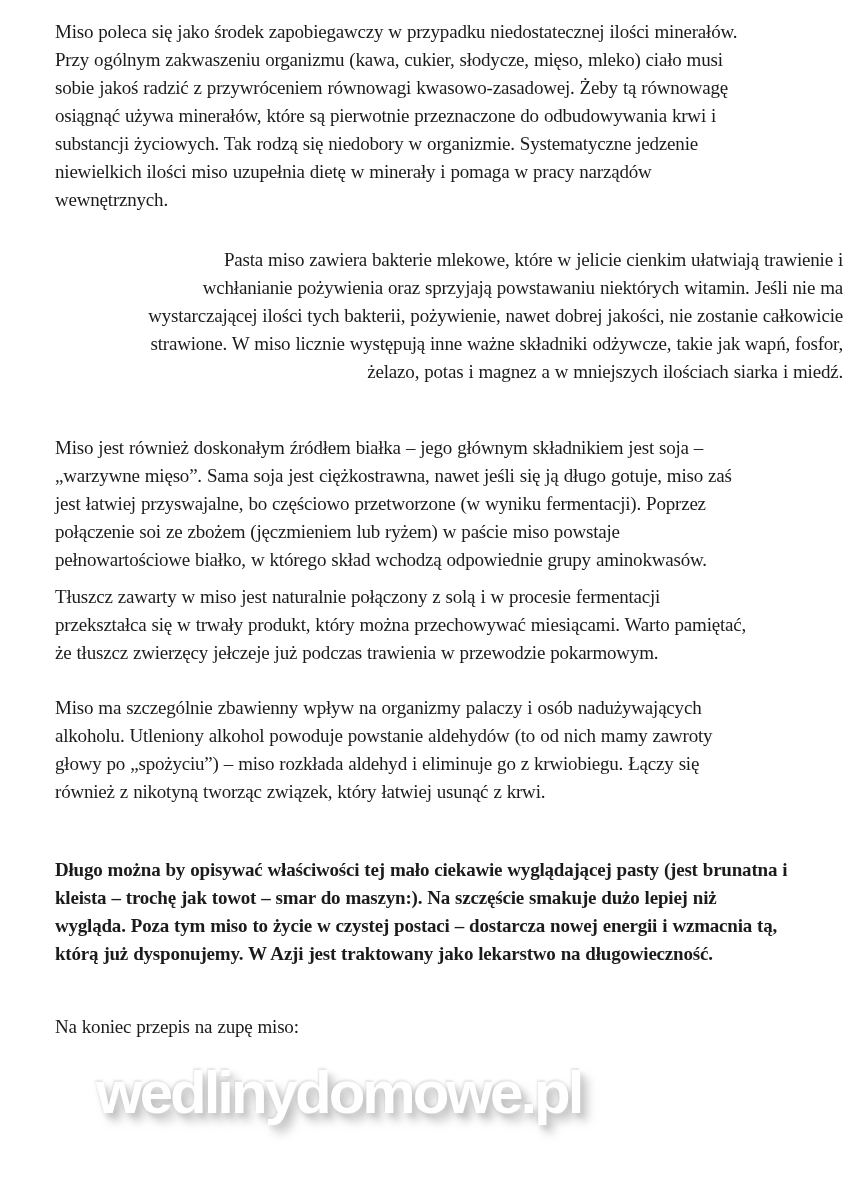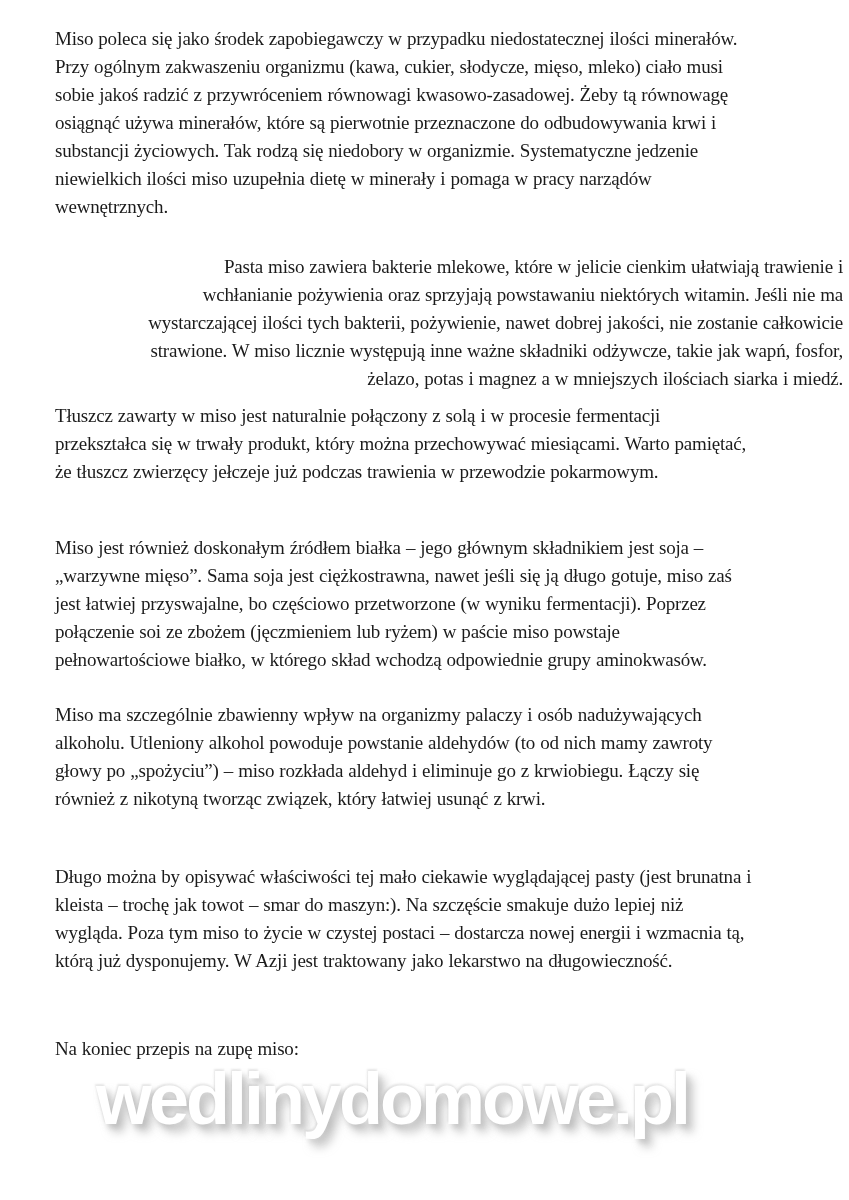--- a/index.html
+++ b/index.html
@@ -16,45 +16,45 @@
     position: relative;
     width: 849px;
     height: 1200px;
     background: #ffffff;
     font-family: "Liberation Serif", "DejaVu Serif", serif;
     color: #1b1b1b;
   }
   .text-block {
     position: relative;
     z-index: 2;
-    padding: 25px 6px 0 55px;
+    padding: 18px 6px 0 55px;
   }
   .para {
     margin: 0;
     font-size: 19px;
     line-height: 28px;
     letter-spacing: -0.2px;
     white-space: pre-line;
     word-spacing: 0.5px;
   }
   .p2 { margin-top: 32px; text-align: right; }
   .p3 { margin-top: 48px; }
   .p4 { margin-top: 9px;  }
   .p5 { margin-top: 7px;  }
   .p6 { margin-top: 27px; }
-  .p7 { margin-top: 50px; }
-  .p8 { margin-top: 60px; }
+  .p7 { margin-top: 50px; font-weight: bold; }
+  .p8 { margin-top: 45px; }
   .watermark {
     position: absolute;
     left: 96px;
     top: 1058px;
     z-index: 1;
     font-family: "Liberation Sans", "DejaVu Sans", sans-serif;
     font-weight: bold;
-    font-size: 72px;
+    font-size: 60px;
     letter-spacing: -3px;
     white-space: nowrap;
     color: #ffffff;
     text-shadow:
       7px 8px 10px rgba(165,165,165,0.60),
       3px 4px 5px rgba(190,190,190,0.55),
       -1px -2px 2px rgba(205,205,205,0.45);
     user-select: none;
   }
 </style>
@@ -70,28 +70,28 @@
 sobie jakoś radzić z przywróceniem równowagi kwasowo-zasadowej. Żeby tą równowagę
 osiągnąć używa minerałów, które są pierwotnie przeznaczone do odbudowywania krwi i
 substancji życiowych. Tak rodzą się niedobory w organizmie. Systematyczne jedzenie
 niewielkich ilości miso uzupełnia dietę w minerały i pomaga w pracy narządów
 wewnętrznych.</p>
     <p class="para p2">Pasta miso zawiera bakterie mlekowe, które w jelicie cienkim ułatwiają trawienie i
 wchłanianie pożywienia oraz sprzyjają powstawaniu niektórych witamin. Jeśli nie ma
 wystarczającej ilości tych bakterii, pożywienie, nawet dobrej jakości, nie zostanie całkowicie
 strawione. W miso licznie występują inne ważne składniki odżywcze, takie jak wapń, fosfor,
 żelazo, potas i magnez a w mniejszych ilościach siarka i miedź.</p>
-    <p class="para p4">Tłuszcz zawarty w miso jest naturalnie połączony z solą i w procesie fermentacji
-przekształca się w trwały produkt, który można przechowywać miesiącami. Warto pamiętać,
-że tłuszcz zwierzęcy jełczeje już podczas trawienia w przewodzie pokarmowym.</p>
     <p class="para p3">Miso jest również doskonałym źródłem białka – jego głównym składnikiem jest soja –
 „warzywne mięso”. Sama soja jest ciężkostrawna, nawet jeśli się ją długo gotuje, miso zaś
 jest łatwiej przyswajalne, bo częściowo przetworzone (w wyniku fermentacji). Poprzez
 połączenie soi ze zbożem (jęczmieniem lub ryżem) w paście miso powstaje
 pełnowartościowe białko, w którego skład wchodzą odpowiednie grupy aminokwasów.</p>
+    <p class="para p4">Tłuszcz zawarty w miso jest naturalnie połączony z solą i w procesie fermentacji
+przekształca się w trwały produkt, który można przechowywać miesiącami. Warto pamiętać,
+że tłuszcz zwierzęcy jełczeje już podczas trawienia w przewodzie pokarmowym.</p>
     <p class="para p6">Miso ma szczególnie zbawienny wpływ na organizmy palaczy i osób nadużywających
 alkoholu. Utleniony alkohol powoduje powstanie aldehydów (to od nich mamy zawroty
 głowy po „spożyciu”) – miso rozkłada aldehyd i eliminuje go z krwiobiegu. Łączy się
 również z nikotyną tworząc związek, który łatwiej usunąć z krwi.</p>
     <p class="para p7">Długo można by opisywać właściwości tej mało ciekawie wyglądającej pasty (jest brunatna i
 kleista – trochę jak towot – smar do maszyn:). Na szczęście smakuje dużo lepiej niż
 wygląda. Poza tym miso to życie w czystej postaci – dostarcza nowej energii i wzmacnia tą,
 którą już dysponujemy. W Azji jest traktowany jako lekarstwo na długowieczność.</p>
     <p class="para p8">Na koniec przepis na zupę miso:</p>
   </div>

